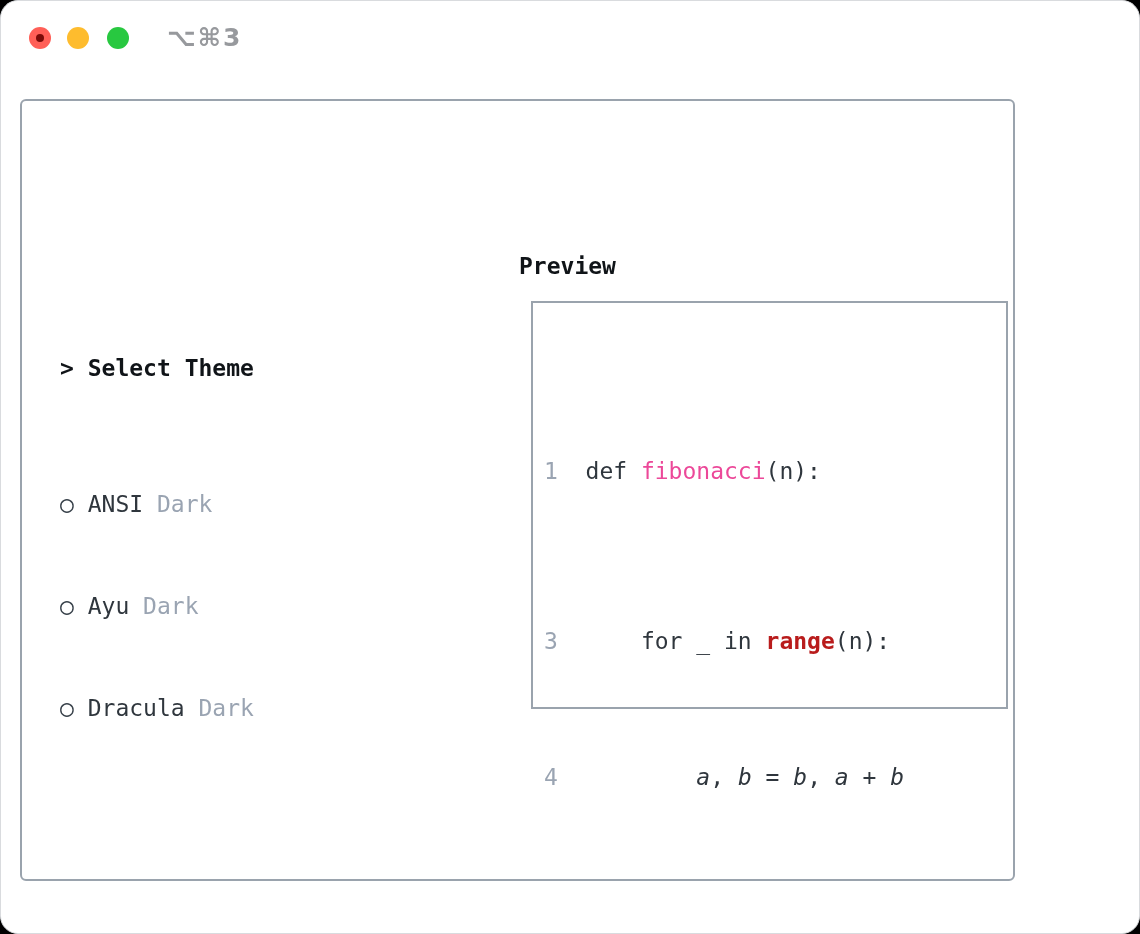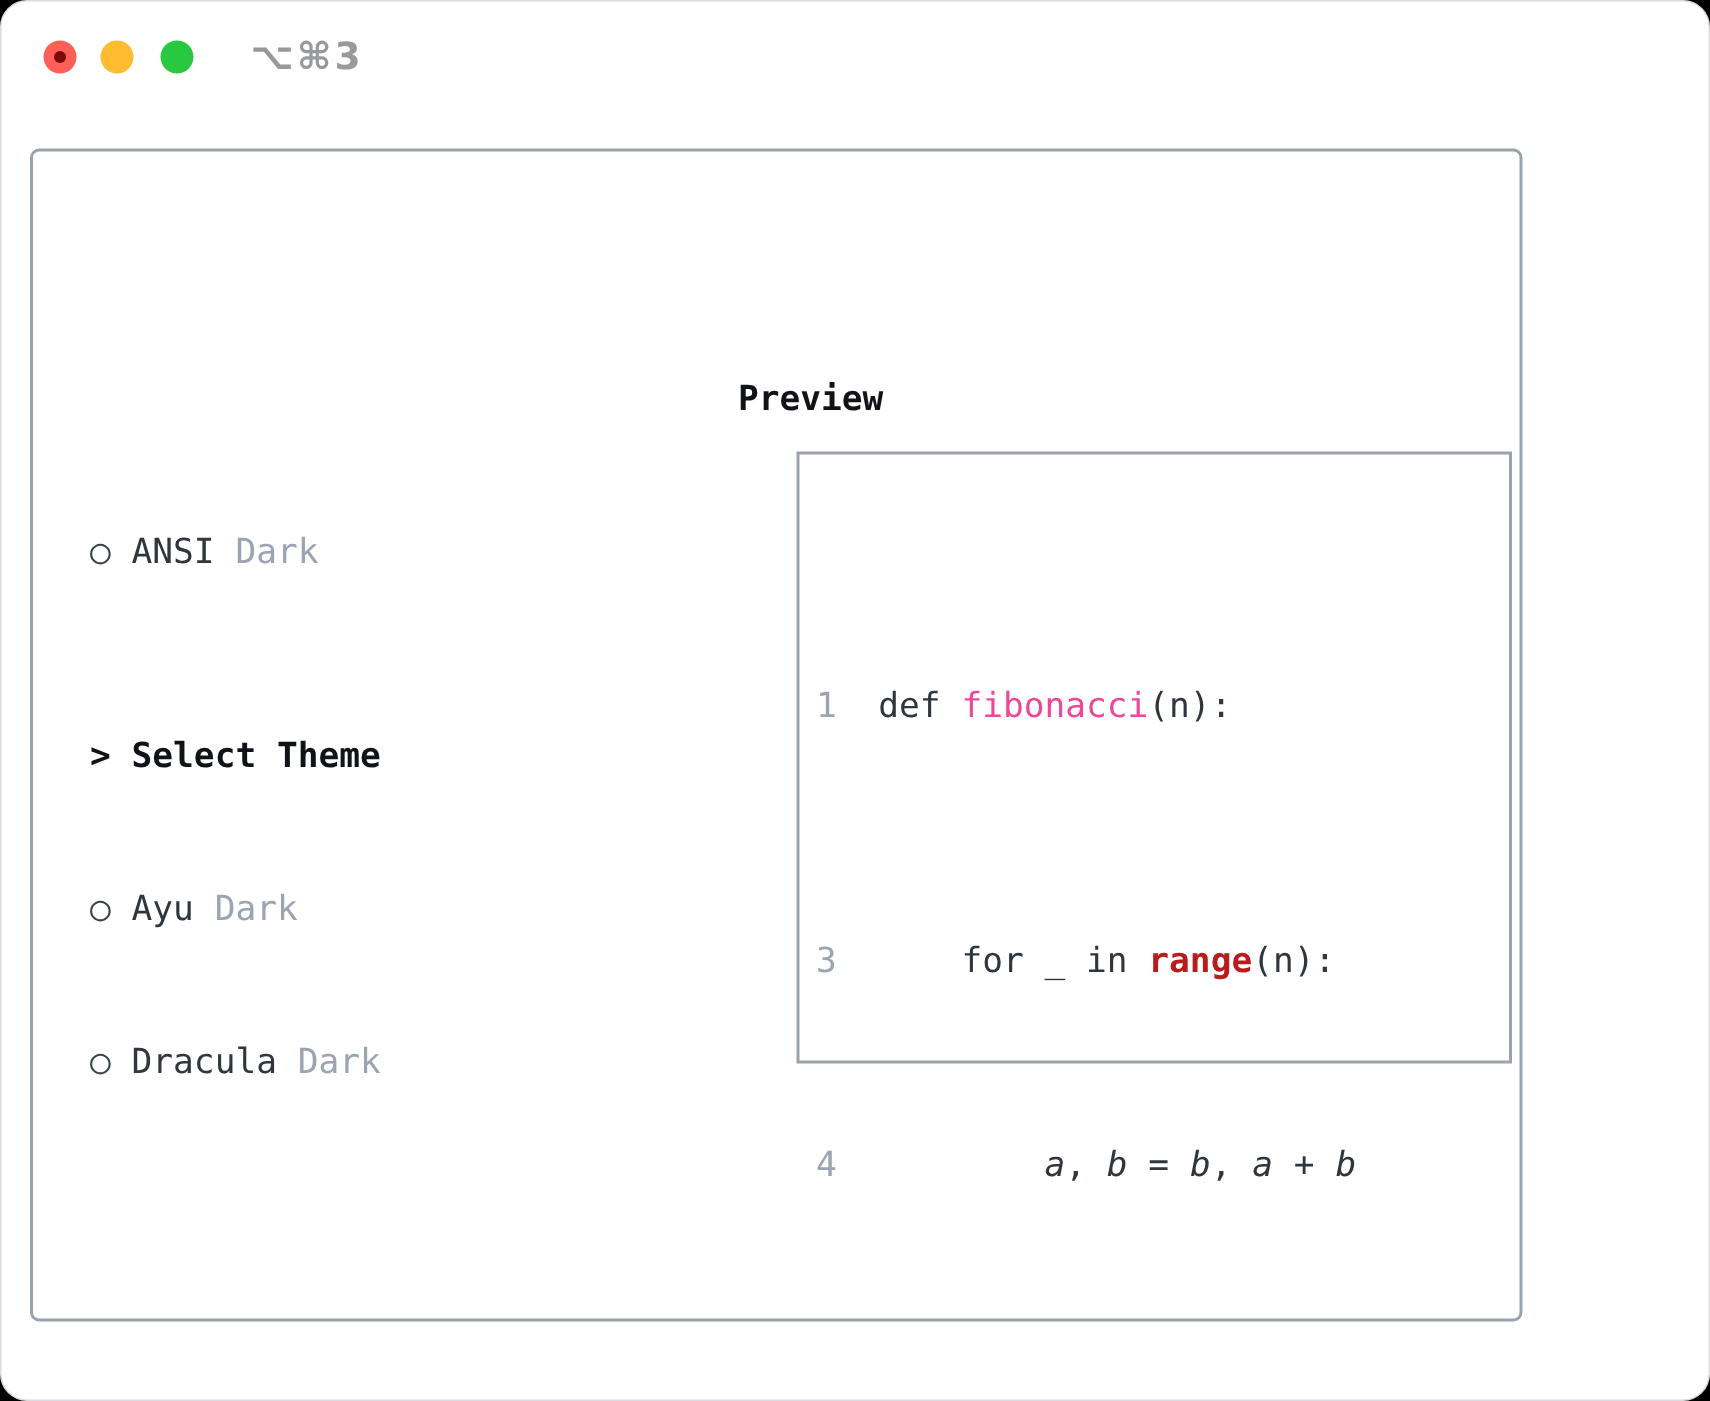--- a/index.html
+++ b/index.html
@@ -41,21 +41,21 @@
   }
   .row { height: 34px; }
   .list-header { font-weight: bold; color: #101418; }
   .cursor { font-weight: bold; color: #101418; }
   .marker { color: #39424b; }
   .item-name { color: #2f363d; }
   .item-suffix { color: #9aa4b2; }
 
   
   .preview-title {
-    position: absolute; left: 470px; top: 148px; height: 34px;
+    position: absolute; left: 497px; top: 148px; height: 34px;
     font-size: 23px; line-height: 34px; font-weight: bold; color: #101418;
   }
   .preview-box {
     position: absolute; left: 509px; top: 200px; width: 477px; height: 408px;
     border: 2px solid #9aa3ad; background: #fff;
     padding: 49px 0 0 11px;
     font-size: 23px; line-height: 34px; white-space: pre;
   }
   .cl { height: 34px; }
   .ln { display: inline-block; width: 3ch; color: #9aa4b2; }
@@ -74,23 +74,23 @@
     <div class="tl tl-close"></div>
     <div class="tl tl-min"></div>
     <div class="tl tl-zoom"></div>
     <span class="win-title">⌥⌘3</span>
   </div>
 
   <div class="panel">
 
     <div class="left-col">
 
+      <div class="row list-header"><span class="cursor">&gt; </span><span>Select Theme</span></div>
+
       <div class="row item"><span class="marker">○ </span><span class="item-name">ANSI</span><span class="item-suffix"> Dark</span></div>
-
-      <div class="row list-header"><span class="cursor">&gt; </span><span>Select Theme</span></div>
       <div class="row item"><span class="marker">○ </span><span class="item-name">Ayu</span><span class="item-suffix"> Dark</span></div>
       <div class="row item"><span class="marker">○ </span><span class="item-name">Dracula</span><span class="item-suffix"> Dark</span></div>
       
       
       
       
       
       
       
 

